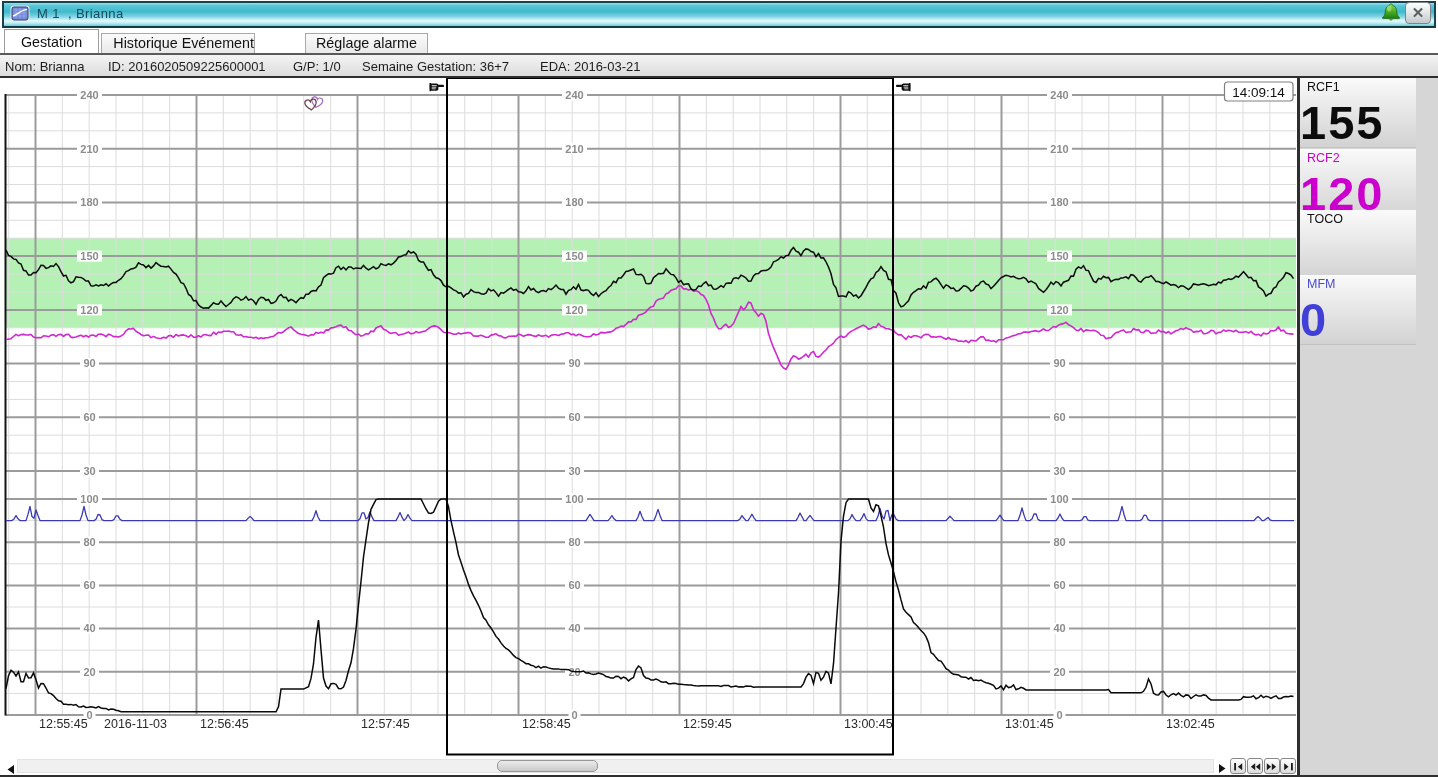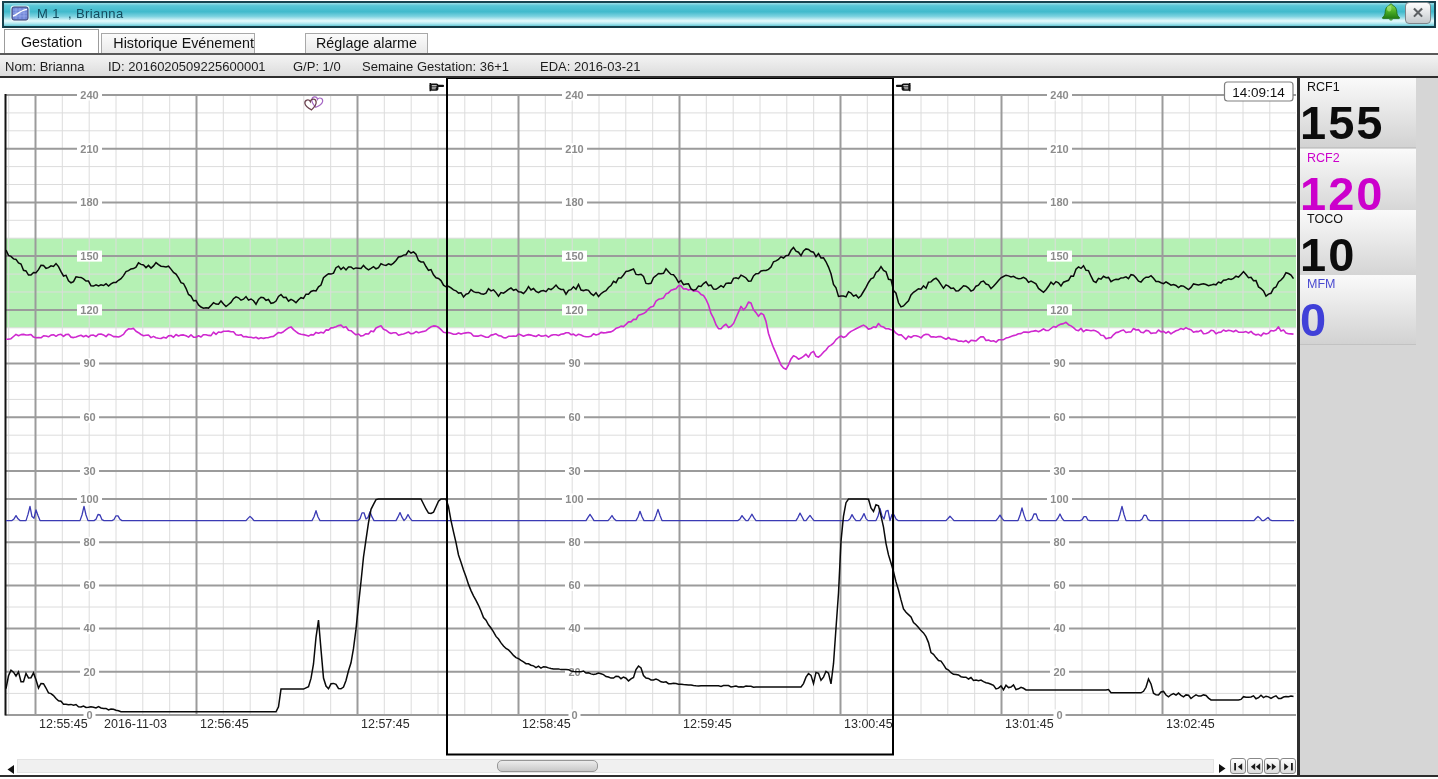--- a/index.html
+++ b/index.html
@@ -62,21 +62,21 @@
 <div id="closebtn">✕</div>
 <div id="tabbar">
  <div class="tab" id="tab1">Gestation</div>
  <div class="tab" id="tab2">Historique Evénement</div>
  <div class="tab" id="tab3">Réglage alarme</div>
 </div>
 <div id="infobar">
  <span style="left:5px">Nom: Brianna</span>
  <span style="left:108px">ID: 2016020509225600001</span>
  <span style="left:293px">G/P: 1/0</span>
- <span style="left:362px">Semaine Gestation: 36+1</span>
+ <span style="left:362px">Semaine Gestation: 36+7</span>
  <span style="left:540px">EDA: 2016-03-21</span>
 </div>
 <svg id="chart" width="1298" height="683" viewBox="0 76 1298 683" xmlns="http://www.w3.org/2000/svg">
 <rect x="0" y="76" width="1298" height="683" fill="#fff"></rect>
 <rect x="5.5" y="238.2" width="1290.5" height="89.5" fill="#b5f1b4"></rect>
 <path d="M8.7 95.0 V715.0 M62.3 95.0 V715.0 M89.2 95.0 V715.0 M116.0 95.0 V715.0 M142.8 95.0 V715.0 M169.7 95.0 V715.0 M223.3 95.0 V715.0 M250.2 95.0 V715.0 M277.0 95.0 V715.0 M303.8 95.0 V715.0 M330.7 95.0 V715.0 M384.3 95.0 V715.0 M411.2 95.0 V715.0 M438.0 95.0 V715.0 M464.8 95.0 V715.0 M491.7 95.0 V715.0 M545.3 95.0 V715.0 M572.2 95.0 V715.0 M599.0 95.0 V715.0 M625.8 95.0 V715.0 M652.7 95.0 V715.0 M706.3 95.0 V715.0 M733.2 95.0 V715.0 M760.0 95.0 V715.0 M786.8 95.0 V715.0 M813.7 95.0 V715.0 M867.3 95.0 V715.0 M894.2 95.0 V715.0 M921.0 95.0 V715.0 M947.8 95.0 V715.0 M974.7 95.0 V715.0 M1028.3 95.0 V715.0 M1055.2 95.0 V715.0 M1082.0 95.0 V715.0 M1108.8 95.0 V715.0 M1135.7 95.0 V715.0 M1189.3 95.0 V715.0 M1216.2 95.0 V715.0 M1243.0 95.0 V715.0 M1269.8 95.0 V715.0" stroke="#dcdcdc" stroke-width="1"></path>
 <path d="M5.5 112.9 H1296.0 M5.5 130.8 H1296.0 M5.5 166.6 H1296.0 M5.5 184.5 H1296.0 M5.5 220.3 H1296.0 M5.5 238.2 H1296.0 M5.5 274.1 H1296.0 M5.5 292.0 H1296.0 M5.5 327.8 H1296.0 M5.5 345.7 H1296.0 M5.5 381.5 H1296.0 M5.5 399.4 H1296.0 M5.5 435.2 H1296.0 M5.5 453.1 H1296.0 M5.5 520.6 H1296.0 M5.5 563.8 H1296.0 M5.5 607.0 H1296.0 M5.5 650.2 H1296.0 M5.5 693.4 H1296.0" stroke="#dcdcdc" stroke-width="1"></path>
 <path d="M35.5 95.0 V715.0 M196.5 95.0 V715.0 M357.5 95.0 V715.0 M518.5 95.0 V715.0 M679.5 95.0 V715.0 M840.5 95.0 V715.0 M1001.5 95.0 V715.0 M1162.5 95.0 V715.0" stroke="#9b9b9b" stroke-width="2"></path>
 <path d="M5.5 95.0 H1296.0 M5.5 148.7 H1296.0 M5.5 202.4 H1296.0 M5.5 256.1 H1296.0 M5.5 309.9 H1296.0 M5.5 363.6 H1296.0 M5.5 417.3 H1296.0 M5.5 471.0 H1296.0 M5.5 499.0 H1296.0 M5.5 542.2 H1296.0 M5.5 585.4 H1296.0 M5.5 628.6 H1296.0 M5.5 671.8 H1296.0 M5.5 715.0 H1296.0" stroke="#9b9b9b" stroke-width="2"></path>
 <path d="M5.5 94 V715.5" stroke="#141414" stroke-width="2"></path>
@@ -202,21 +202,20 @@
 <div class="vblock" style="top:0px">
       <div class="vlab" style="color:#111">RCF1</div>
       <div class="vval" style="color:#0c0c0c">155</div>
     </div>
 <div class="vblock" style="top:71px">
       <div class="vlab" style="color:#cc00cc">RCF2</div>
       <div class="vval" style="color:#cc00cc">120</div>
     </div>
 <div class="vblock" style="top:132px">
       <div class="vlab" style="color:#111">TOCO</div>
-      <div class="vval" style="color:#0c0c0c">10</div>
     </div>
 <div class="vblock" style="top:197px">
       <div class="vlab" style="color:#4a4ad0">MFM</div>
       <div class="vval" style="color:#4040d8">0</div>
     </div>
 </div>
 <div class="aglyph" style="left:6px;top:761px"><svg width="10" height="11" viewBox="0 0 10 11" fill="#111">
       <path d="M8 1 L1.5 5.5 L8 10 z"></path>
     </svg></div>
 <div id="sb-track"></div>

